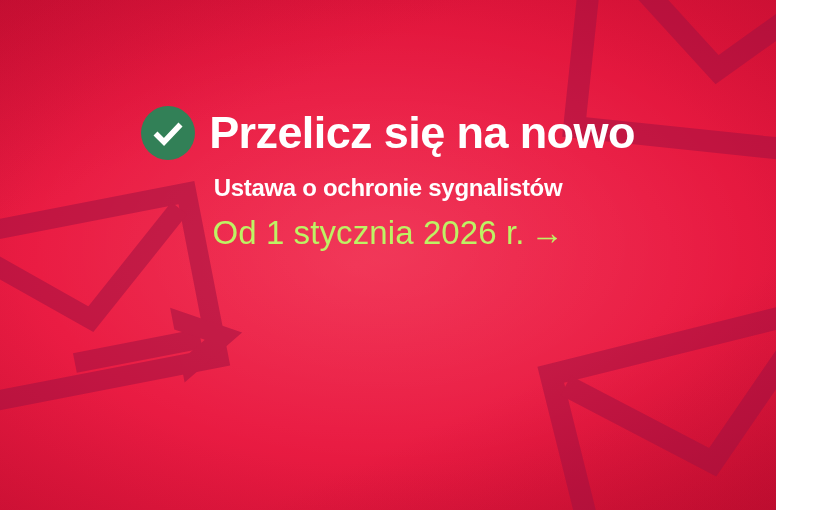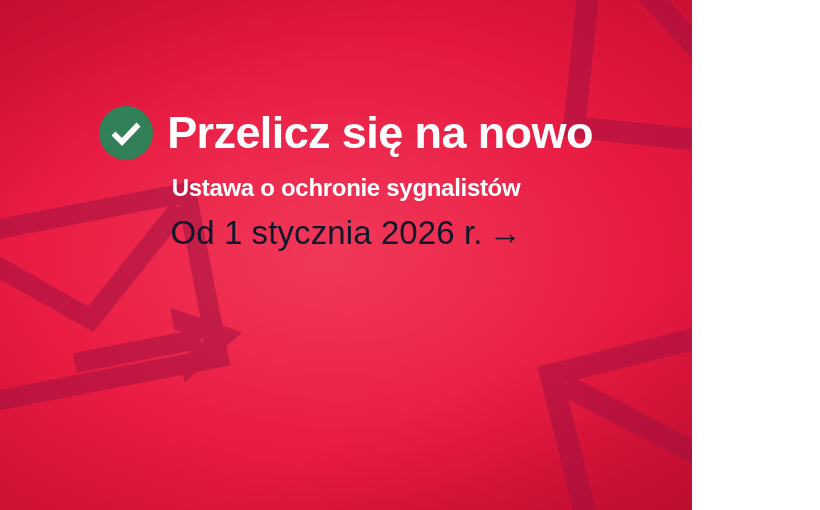--- a/index.html
+++ b/index.html
@@ -7,21 +7,21 @@
     margin: 0;
     padding: 0;
     background: #ffffff;
   }
   body {
     font-family: "Liberation Sans", sans-serif;
   }
 
   #banner {
     position: relative;
-    width: 692px;
+    width: 776px;
     height: 510px;
     overflow: hidden;
     background: #e01538;
   }
 
   
   .bg-base {
     position: absolute;
     inset: 0;
     background:
@@ -95,21 +95,21 @@
     color: #ffffff;
     font-size: 24px;
     font-weight: 600;
     letter-spacing: -0.3px;
     line-height: 1.16;
     white-space: nowrap;
     margin-top: 8px;
   }
 
   .dateline {
-    color: #0f172a;
+    color: #bef264;
     font-size: 33px;
     font-weight: 400;
     letter-spacing: 0.1px;
     line-height: 1.16;
     white-space: nowrap;
     margin-top: 12px;
   }
   .dateline .arrow {
     display: inline-block;
     margin-left: 6px;

